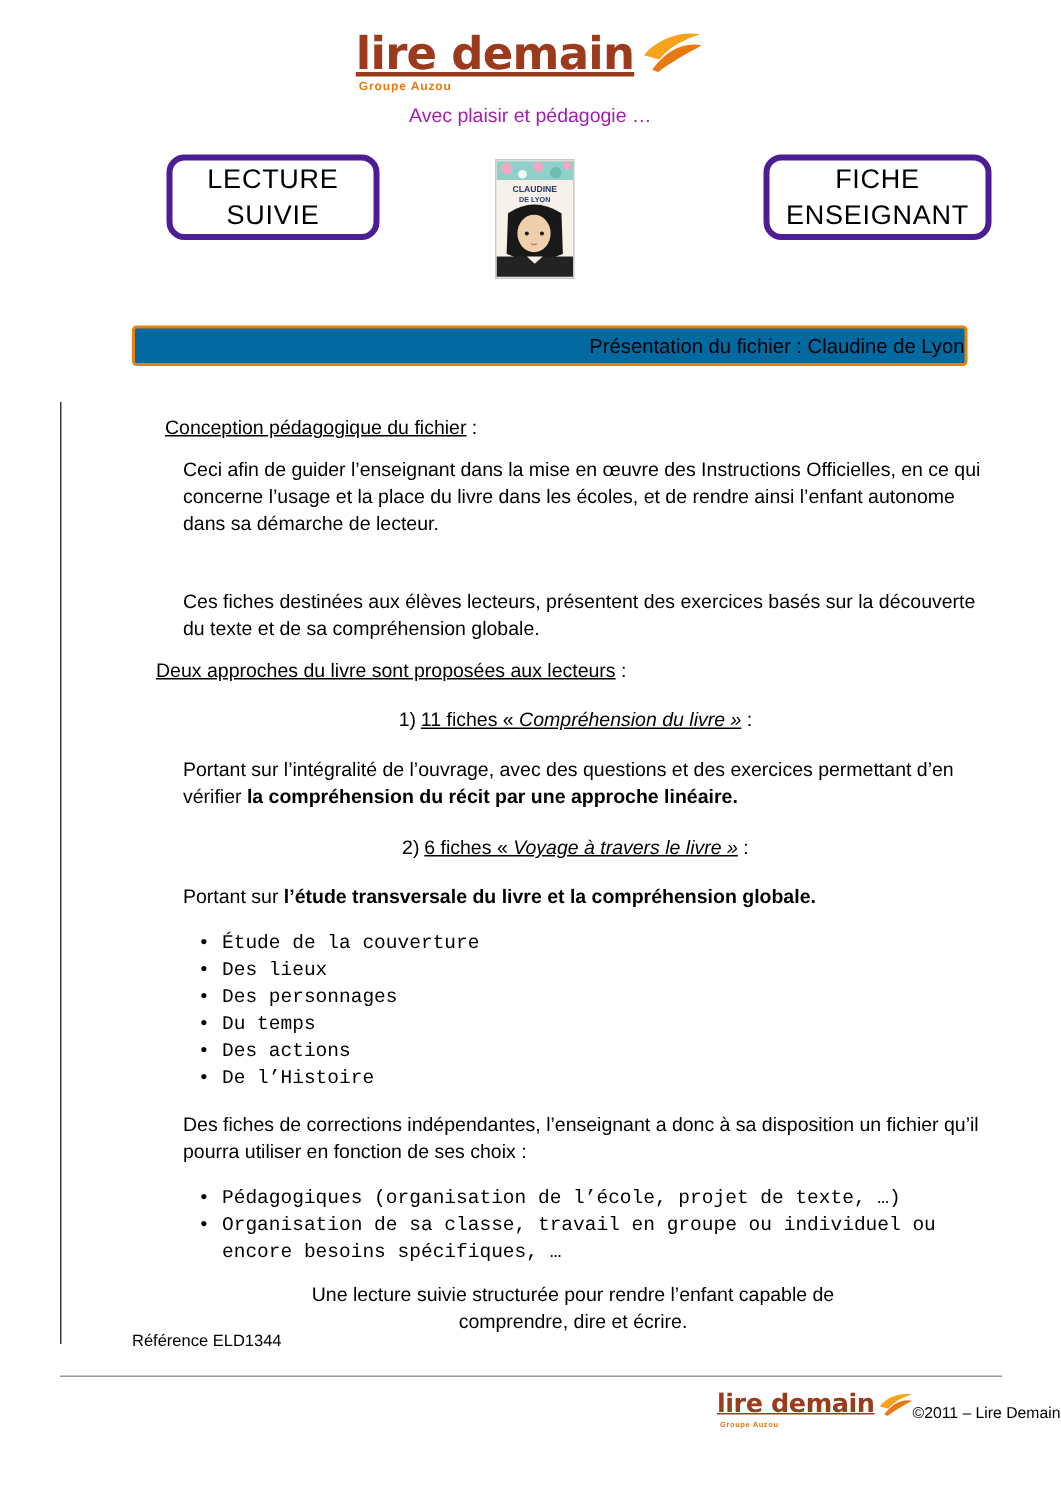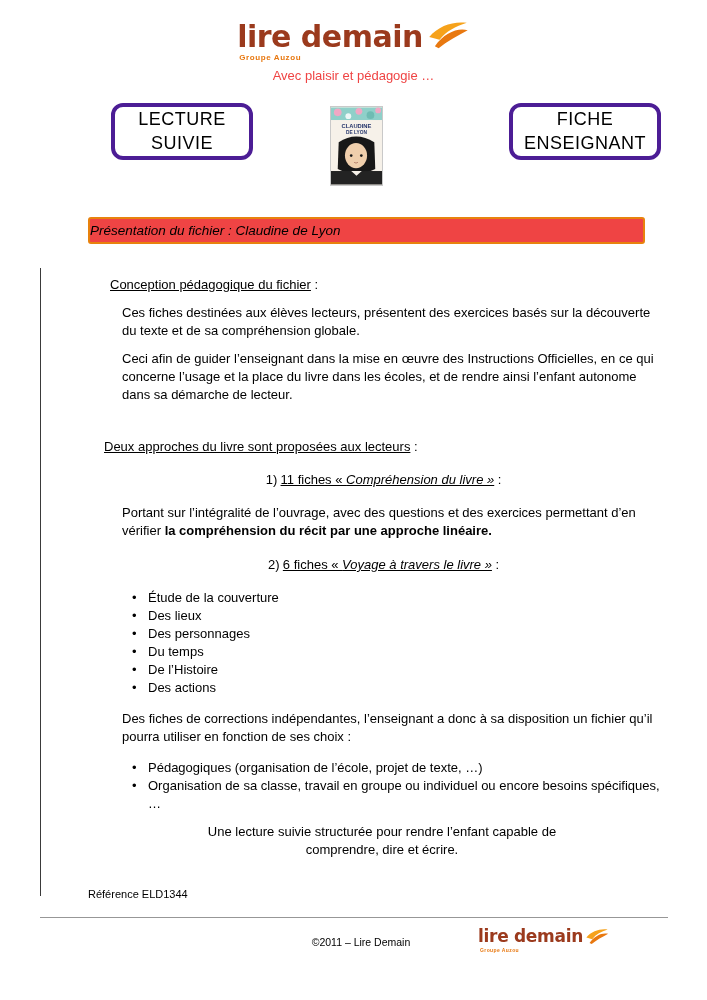--- a/index.html
+++ b/index.html
@@ -4,66 +4,66 @@
 <style>
   * { margin:0; padding:0; box-sizing:border-box; }
   html,body { background:#ffffff; }
   body { font-family:"Liberation Sans", sans-serif; color:#000; }
   .page { position:relative; width:707px; height:1000px; background:#fff; margin:0 auto; overflow:hidden; }
 
   
   .logo-wrap { position:absolute; top:20px; left:0; width:100%; text-align:center; }
   .logo-inner { display:inline-block; text-align:left; }
   .logo-row { display:flex; align-items:flex-end; }
-  .logo-text { font-family:"DejaVu Sans", sans-serif; font-weight:bold; font-size:30px; line-height:1.05; color:#9B3A1D; letter-spacing:-0.5px; }
+  .logo-text { font-family:"DejaVu Sans", sans-serif; font-weight:bold; font-size:30px; line-height:1.05; color:#9B3A1D; letter-spacing:-0.5px;text-decoration:underline; }
   .swoosh { width:44px; height:30px; margin-left:3px; margin-bottom:2px; }
   .logo-sub { display:block; font-size:8px; font-weight:bold; color:#E87810; letter-spacing:0.6px; margin-top:1px; margin-left:2px; }
-  .tagline { font-size:13px; margin-top:4px; color:#ef4444; }
+  .tagline { font-size:13px; margin-top:4px; color:#a21caf; }
 
   
   .badge { position:absolute; top:103px; height:57px; border:4px solid #4c1d95; border-radius:12px;
            display:flex; align-items:center; justify-content:center; text-align:center;
            font-size:18px; line-height:1.3; letter-spacing:0.5px; background:#fff;margin-left:21px; }
   .badge-left  { left:90px;  width:142px; }
   .badge-right { left:488px; width:152px; }
 
   
   .cover { position:absolute; left:330px; top:106px; width:53px; height:80px; border:1px solid #c9c9c9; background:#F6F1E9; }
   .cover svg { display:block; }
   .cover-t1 { font-size:6px; font-weight:bold; fill:#25356B; font-family:"Liberation Sans", sans-serif; }
   .cover-t2 { font-size:5px; font-weight:bold; fill:#25356B; font-family:"Liberation Sans", sans-serif; }
 
   
   .title-bar { position:absolute; left:88px; top:217px; width:557px; height:27px;
-               border:2px solid #E8820D; border-radius:3px; background:#ef4444;
-               display:flex; align-items:center; justify-content:flex-start; font-size:13.5px;font-style:italic; }
+               border:2px solid #E8820D; border-radius:3px; background:#0369a1;
+               display:flex; align-items:center; justify-content:flex-end; font-size:13.5px; }
 
   
   .vrule { position:absolute; left:40px; top:268px; height:628px; border-left:1.5px solid #3a3a3a; }
   .content { position:absolute; left:104px; top:270px; width:556px; font-size:13px; line-height:18px; }
   .u  { text-decoration:underline; }
   .it { font-style:italic; }
   .h1 { margin:6px 0 10px 6px; }
   .h2 { margin:0 0 15px 0; }
   .para { margin:0 0 10px 18px; }
   .mb34 { margin-bottom:34px !important; }
   .mb13 { margin-bottom:13px !important; }
   .mb16 { margin-bottom:16px !important; }
   .numbered { margin:0 0 15px 0;text-align:center; }
   .numbered .num { display:inline-block; width:18px; }
-  .bullets { list-style:none; margin:0 0 13px 26px; }
+  .bullets { list-style:none; margin:0 0 13px 26px;font-family:Liberation Mono, monospace; }
   .bullets li { position:relative; padding-left:18px; }
   .bullets li::before { content:"•"; position:absolute; left:2px; top:0; }
   .bullets.mb10 { margin-bottom:10px; }
   .closing { text-align:center; max-width:400px; margin:0 auto; }
 
   
   .footer-line { position:absolute; left:40px; right:39px; top:917px; border-top:1px solid #979797; }
   .footer-ref  { position:absolute; left:88px; top:888px; font-size:11px; }
-  .footer-copy { position:absolute; left:0; width:100%; text-align:center; top:936px; font-size:10.5px;padding-left:15px; }
+  .footer-copy { position:absolute; left:0; width:100%; text-align:right; top:936px; font-size:10.5px;padding-left:15px; }
   .footer-logo { position:absolute; left:478px; top:928px; }
   .footer-logo .logo-text { font-size:17px; letter-spacing:-0.3px; }
   .footer-logo .swoosh { width:24px; height:17px; margin-left:2px; margin-bottom:1px; }
   .footer-logo .logo-sub { font-size:5px; letter-spacing:0.4px; }
 </style>
 </head>
 <body>
 
 <div class="page">
 
@@ -113,39 +113,40 @@
   <div class="title-bar">
     <span>Présentation du fichier : Claudine de Lyon</span>
   </div>
 
   <div class="vrule"></div>
 
   <div class="content">
 
     <p class="h1"><span class="u">Conception pédagogique du fichier</span><span> :</span></p>
 
+    <p class="para mb34">Ceci afin de guider l’enseignant dans la mise en œuvre des Instructions Officielles, en ce qui concerne l’usage et la place du livre dans les écoles, et de rendre ainsi l’enfant autonome dans sa démarche de lecteur.</p>
     <p class="para">Ces fiches destinées aux élèves lecteurs, présentent des exercices basés sur la découverte du texte et de sa compréhension globale.</p>
-    <p class="para mb34">Ceci afin de guider l’enseignant dans la mise en œuvre des Instructions Officielles, en ce qui concerne l’usage et la place du livre dans les écoles, et de rendre ainsi l’enfant autonome dans sa démarche de lecteur.</p>
 
     <p class="h2"><span class="u">Deux approches du livre sont proposées aux lecteurs</span><span> :</span></p>
 
     <p class="numbered"><span class="num">1)</span><span class="u"><span>11 fiches « </span><span class="it">Compréhension du livre »</span></span><span> :</span></p>
 
     <p class="para mb16"><span>Portant sur l’intégralité de l’ouvrage, avec des questions et des exercices permettant d’en vérifier </span><b>la compréhension du récit par une approche linéaire.</b></p>
 
     <p class="numbered"><span class="num">2)</span><span class="u"><span>6 fiches « </span><span class="it">Voyage à travers le livre »</span></span><span> :</span></p>
 
+    <p class="para mb13"><span>Portant sur </span><b>l’étude transversale du livre et la compréhension globale.</b></p>
 
     <ul class="bullets">
       <li>Étude de la couverture</li>
       <li>Des lieux</li>
       <li>Des personnages</li>
       <li>Du temps</li>
+      <li>Des actions</li>
       <li>De l’Histoire</li>
-      <li>Des actions</li>
     </ul>
 
     <p class="para mb13">Des fiches de corrections indépendantes, l’enseignant a donc à sa disposition un fichier qu’il pourra utiliser en fonction de ses choix :</p>
 
     <ul class="bullets mb10">
       <li>Pédagogiques (organisation de l’école, projet de texte, …)</li>
       <li>Organisation de sa classe, travail en groupe ou individuel ou encore besoins spécifiques, …</li>
     </ul>
 
     <p class="closing">Une lecture suivie structurée pour rendre l’enfant capable de comprendre, dire et écrire.</p>

